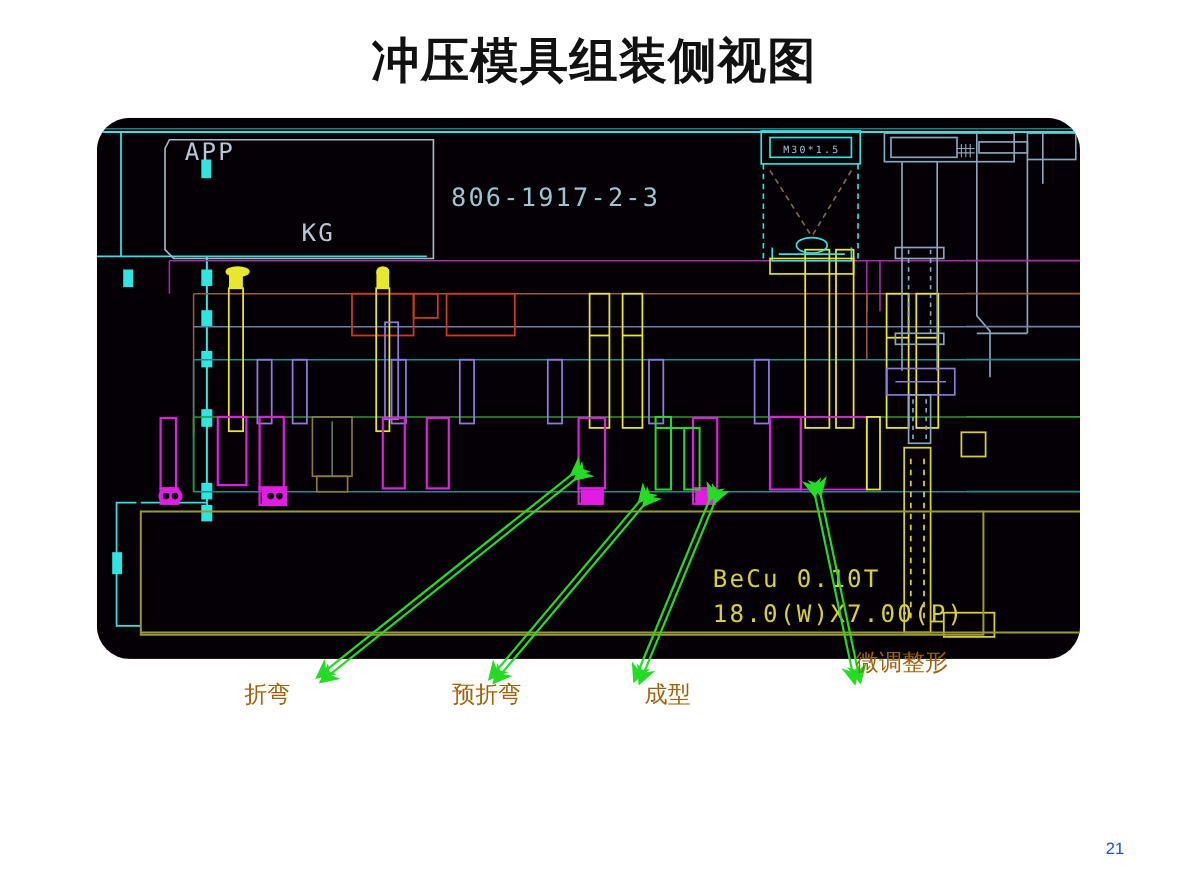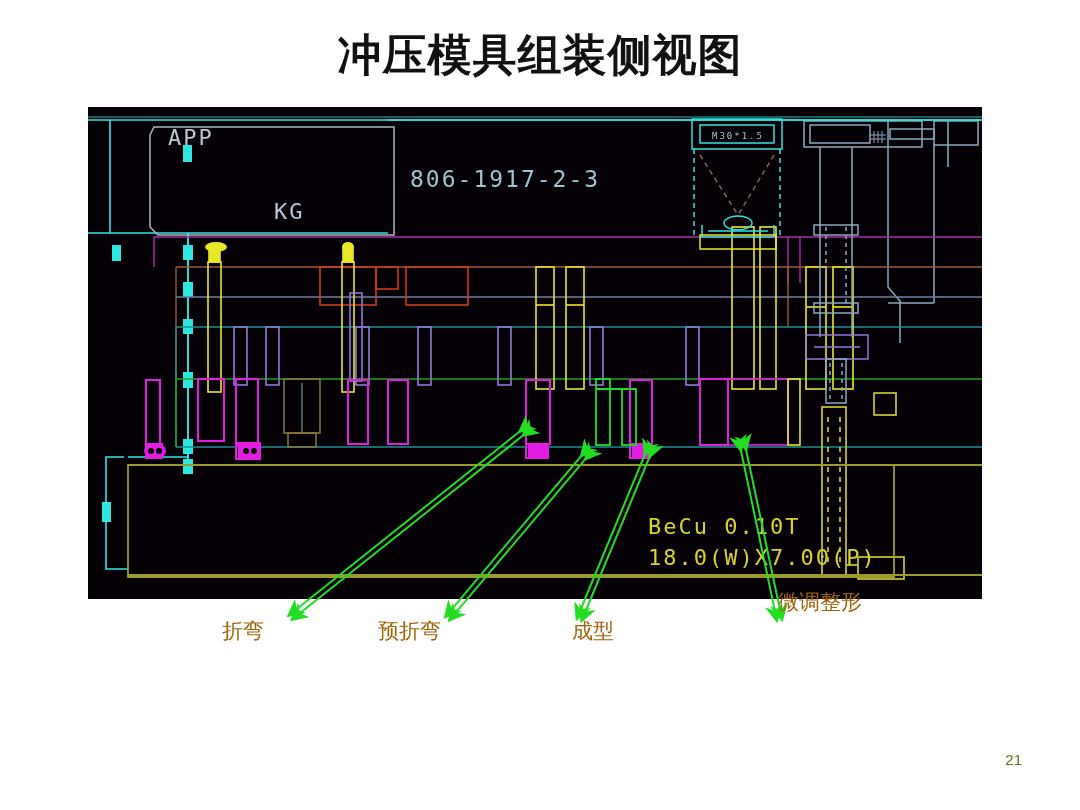--- a/index.html
+++ b/index.html
@@ -30,35 +30,36 @@
     font-family: "DejaVu Sans", "Liberation Sans", sans-serif;
   }
   #cad-panel {
     position: absolute;
     left: 88px;
     top: 107px;
     width: 894px;
     height: 492px;
     background: #fef9c3;
     overflow: hidden;
+    border-radius: 30px;
   }
   #cad-svg { display: block; }
   .callout-label {
     position: absolute;
     font-size: 21px;
     color: #a16207;
     font-family: "DejaVu Sans", "Liberation Sans", sans-serif;
     white-space: nowrap;
   }
   #page-number {
     position: absolute;
     right: 42px;
-    bottom: 42px;
+    bottom: 30px;
     font-size: 15px;
-    color: #4d7c0f;
+    color: #1d4ed8;
     font-family: "Liberation Sans", sans-serif;
   }
   #arrow-layer {
     position: absolute;
     left: 0; top: 0;
     width: 1080px; height: 810px;
     pointer-events: none;
   }
 </style>
 </head>
@@ -320,19 +321,19 @@
           <line x1="647.5982705047138" y1="448.00416094097886" x2="579.5982705047138" y2="612.0041609409789" stroke="#22dd22" stroke-width="2" marker-end="url(#ah)" marker-start="url(#ah)"></line>
         </g>
         <g>
           <line x1="744.5435926478285" y1="442.4613568510481" x2="780.5435926478285" y2="612.4613568510481" stroke="#22dd22" stroke-width="2" marker-end="url(#ah)" marker-start="url(#ah)"></line>
           <line x1="739.4564073521715" y1="443.5386431489519" x2="775.4564073521715" y2="613.5386431489519" stroke="#22dd22" stroke-width="2" marker-end="url(#ah)" marker-start="url(#ah)"></line>
         </g>
       </g>
   </svg>
 
   <div class="callout-label" style="left:222px; top:617px;">折弯</div>
-  <div class="callout-label" style="left:378px; top:617px;">预折弯</div>
-  <div class="callout-label" style="left:572px; top:617px;text-align:center;">成型</div>
+  <div class="callout-label" style="left:411px; top:617px;">预折弯</div>
+  <div class="callout-label" style="left:586px; top:617px;text-align:center;">成型</div>
   <div class="callout-label" style="left:778px; top:588px;">微调整形</div>
 
   <div id="page-number">21</div>
 
 </div>
 
 </body></html>

